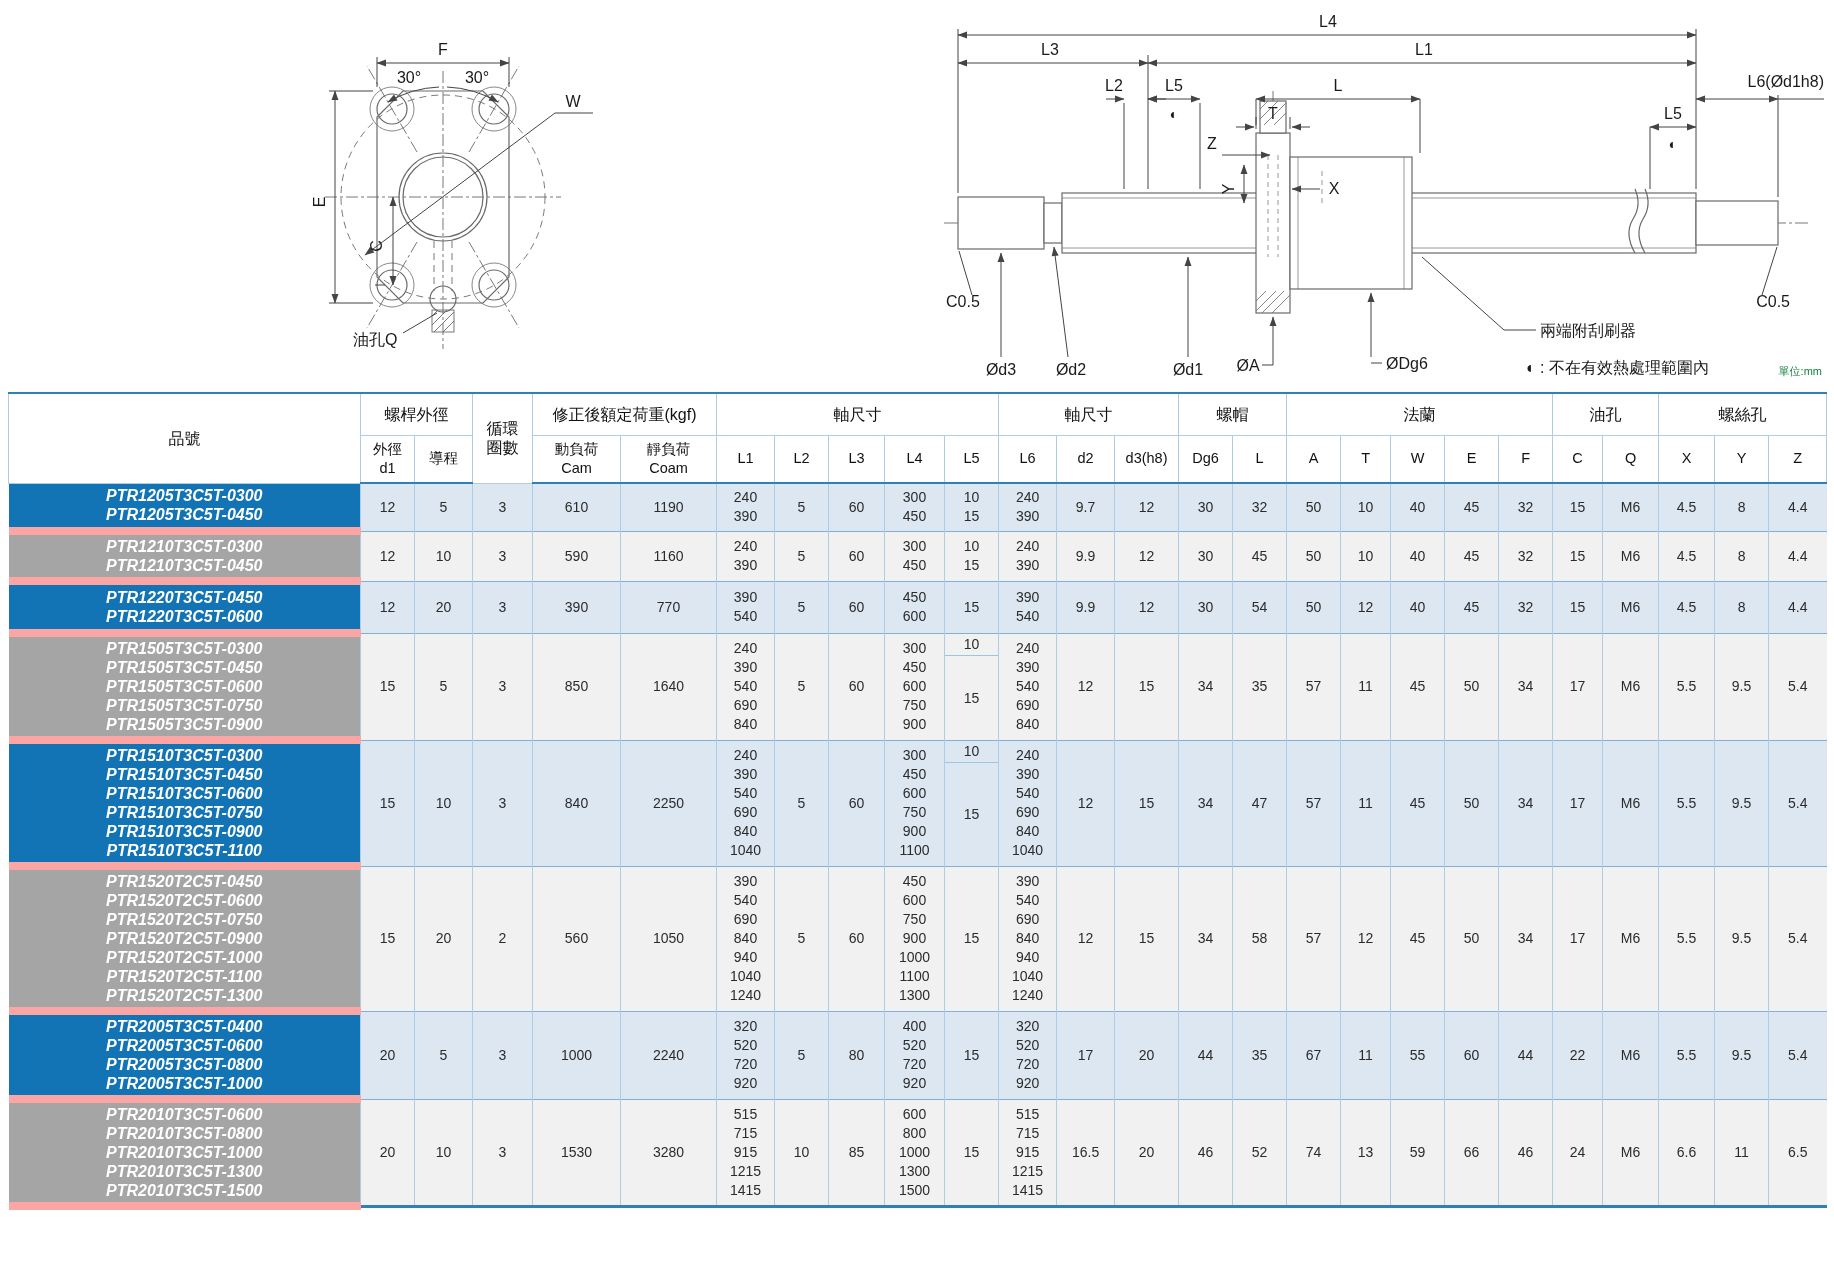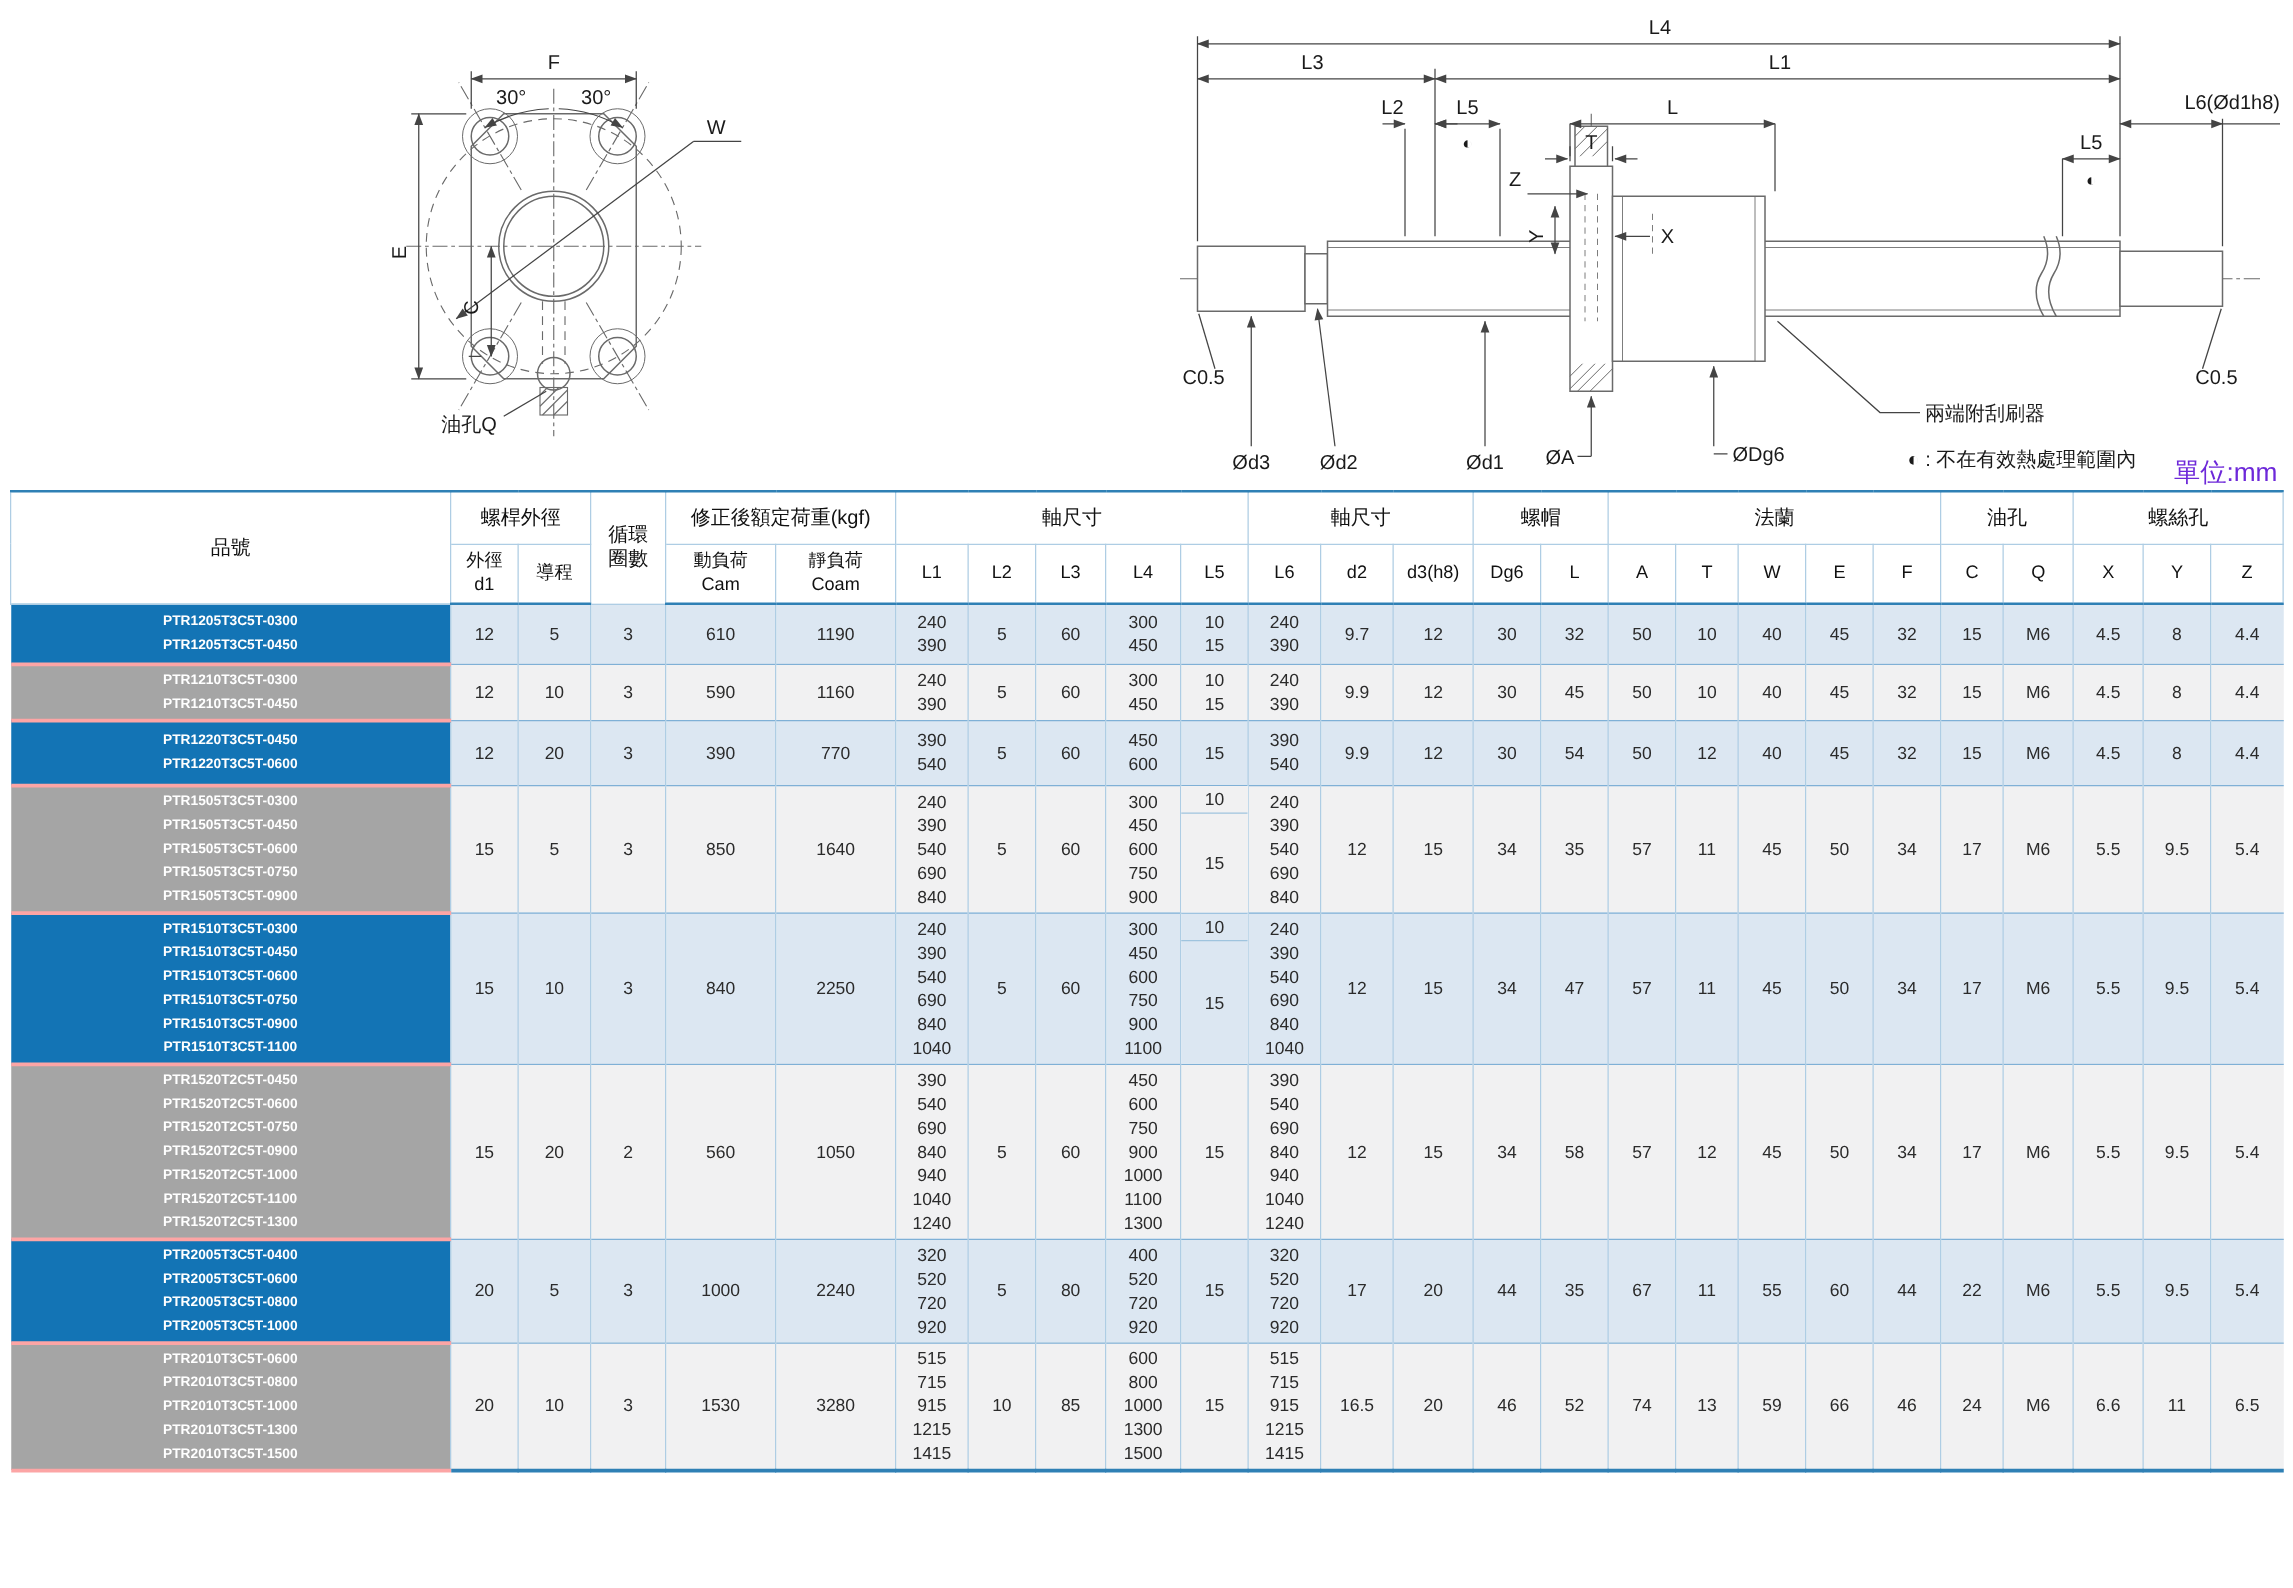--- a/index.html
+++ b/index.html
@@ -4,33 +4,33 @@
 <style>
   * { margin:0; padding:0; box-sizing:border-box; }
   html,body { background:#fff; font-family:"Liberation Sans", sans-serif; color:#222; }
   #page { position:relative; width:1834px; height:1270px; background:#fff; overflow:hidden; }
 
   
   .draw { position:absolute; }
   .draw text { fill:#1a1a1a; font-family:"Liberation Sans", sans-serif; }
 
   
-  #unit { position:absolute; top:364px; right:12px; font-size:21px; color:#6d28d9; }
+  #unit { position:absolute; top:364px; right:12px; font-size:11px; color:#15803d; }
 
   
   #spec { position:absolute; left:8px; top:392px; width:1818px; border-collapse:collapse; table-layout:fixed;
           border-top:2px solid #2f80b5; border-bottom:3px solid #2f80b5; }
   #spec th, #spec td { border-right:1px solid #aecde4; border-left:1px solid #aecde4; text-align:center;
           vertical-align:middle; white-space:pre-line; font-size:14px; color:#2b2b2b; line-height:19px; padding:2px 1px; }
   #spec th { font-weight:normal; font-size:16px; color:#111; background:#fff; border-bottom:1px solid #aecde4; }
   #spec tr.h1 th { height:42px; }
   #spec tr.h2 th { height:48px; font-size:14.5px; border-bottom:2px solid #2f80b5; }
   #spec td { border-top:1px solid #7fb0d6; }
-  #spec td.model { font-weight:bold; color:#fff; font-size:11px; line-height:19px; border-bottom:3px solid #fca5a5;
-          border-left:none; }
+  #spec td.model { font-weight:bold; color:#fff; font-size:16px; line-height:19px; border-bottom:8px solid #fca5a5;
+          border-left:none;font-style:italic; }
   #spec tr.blue td { background:#dce7f2; }
   #spec tr.gray td { background:#f1f1f2; }
   #spec tr.blue td.model { background:#1374b5; }
   #spec tr.gray td.model { background:#a5a5a5; }
   #spec td:last-child { border-right:none;margin-top:32px; }
   td.split { padding:0; position:relative; }
   td.split .sp-top { position:absolute; left:0; right:0; top:0; height:22px; border-bottom:1px solid #9fc4de;
           display:flex; align-items:center; justify-content:center; }
   td.split .sp-bot { position:absolute; left:0; right:0; top:23px; bottom:0;
           display:flex; align-items:center; justify-content:center; }

